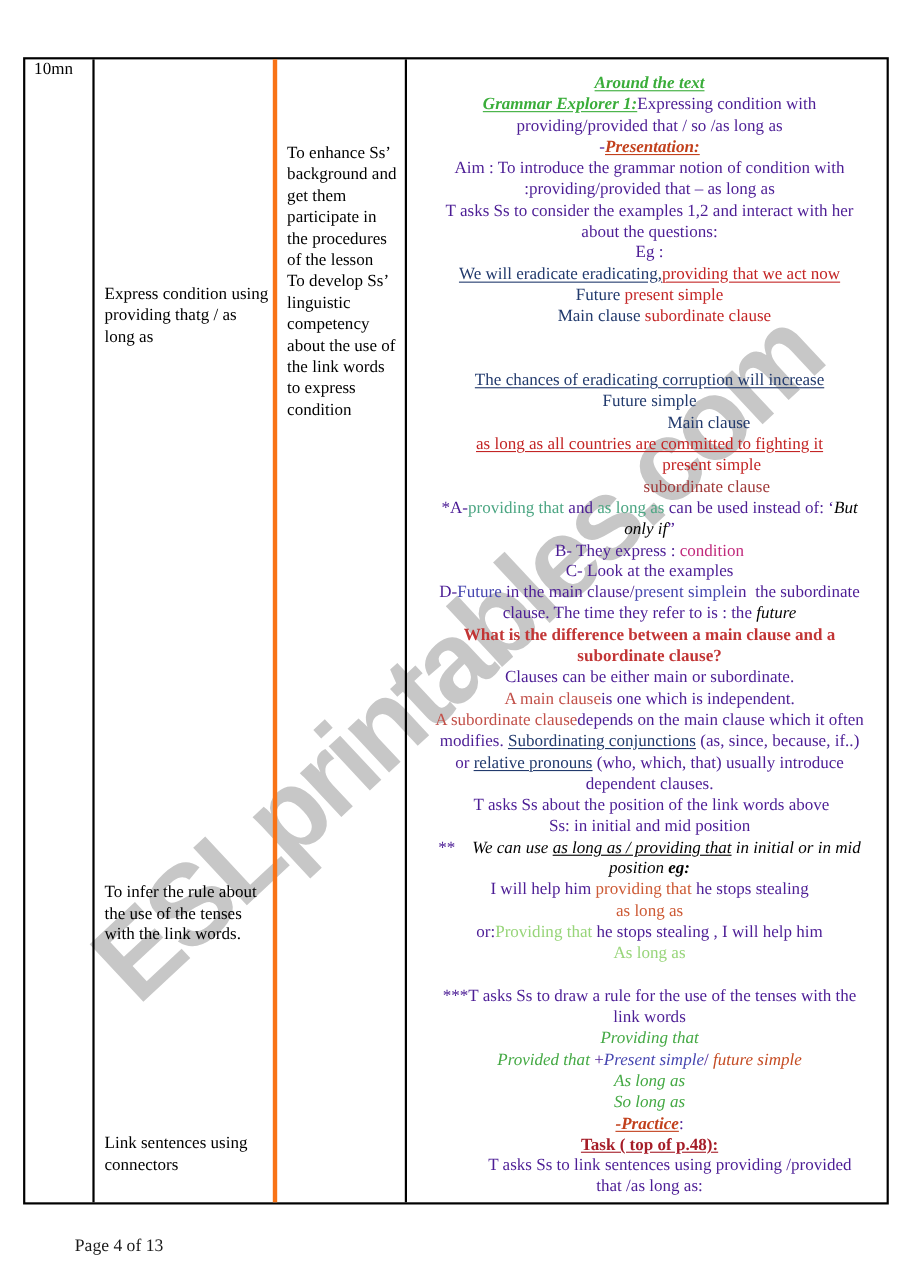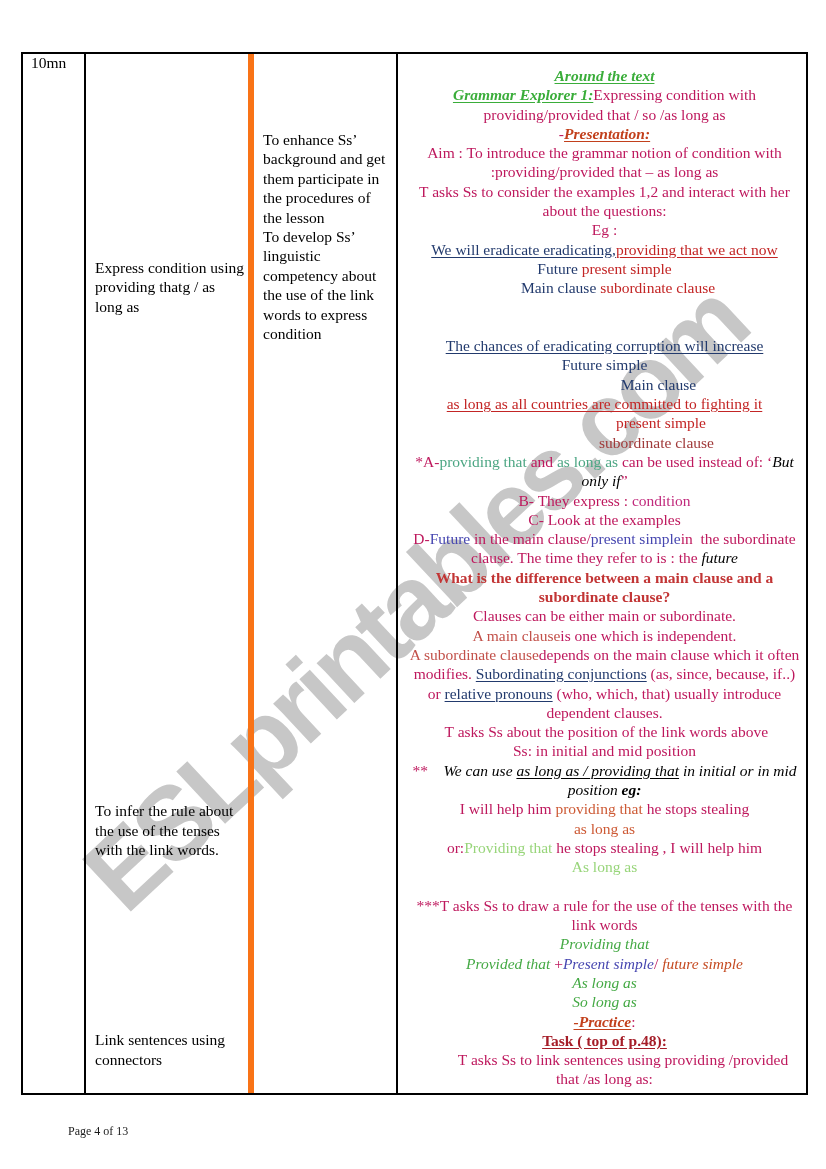--- a/index.html
+++ b/index.html
@@ -25,35 +25,35 @@
     position:absolute;left:21px;top:52px;
     width:787px;height:1043px;
     border:2px solid #000;
     box-sizing:border-box;
     display:flex;flex-direction:row;
     z-index:1;background:transparent;
   }
   .cell{box-sizing:border-box;height:100%;}
   #time-cell{width:61px;}
   #objectives-cell{width:164px;border-left:2px solid #000;}
-  #aims-cell{width:148px;border-left:6px solid #f97316;}
+  #aims-cell{width:120px;border-left:4px solid #f97316;}
   #content-cell{flex:1;border-left:2px solid #000;padding:12px 4px 0 9px;}
   #time-label{padding-left:8px;font-size:15.5px;}
   .obj-block,.aim-block{
     padding-left:9px;padding-right:4px;
     font-size:15.5px;line-height:19.4px;
   }
   .cline{
     font-size:15.5px;line-height:19.3px;min-height:19.3px;
     white-space:pre;
     text-align:center;
   }
   .cline span{white-space:pre;}
   
-  .sg-b  {color:#be185d;}
+  .sg-b  {color:#4c1d95;}
   .sg-gbu{color:var(--green);font-weight:bold;font-style:italic;text-decoration:underline;text-underline-offset:2px;}
   .sg-rbu{color:var(--redOrange);font-weight:bold;font-style:italic;text-decoration:underline;text-underline-offset:2px;}
   .sg-nu {color:var(--navy);text-decoration:underline;text-underline-offset:2px;}
   .sg-n  {color:var(--navy);}
   .sg-ru {color:var(--red);text-decoration:underline;text-underline-offset:2px;}
   .sg-r  {color:var(--red);}
   .sg-dr {color:var(--darkRed);}
   .sg-sg {color:var(--seaGreen);}
   .sg-mg {color:var(--magenta);}
   .sg-bv {color:var(--blueViolet);}
@@ -63,21 +63,21 @@
   .sg-hb {color:var(--headingRed);font-weight:bold;}
   .sg-sr {color:var(--softRed);}
   .sg-or2{color:var(--vermilion);}
   .sg-lg {color:var(--lightGreen);}
   .sg-gi {color:var(--greenItalic);font-style:italic;}
   .sg-bvi{color:var(--blueViolet);font-style:italic;}
   .sg-oi {color:var(--orangeItalic);font-style:italic;}
   .sg-dru{color:var(--taskRed);font-weight:bold;text-decoration:underline;text-underline-offset:2px;}
   #page-footer{
     position:absolute;left:68px;top:1124px;z-index:1;
-    font-size:12px;color:#1a1a1a;
+    font-size:16px;color:#1a1a1a;
   }
 </style>
 </head>
 <body>
 
 <div id="page">
   <div id="watermark">ESLprintables.com</div>
 
   <div id="lesson-table">
     <div class="cell" id="time-cell">

